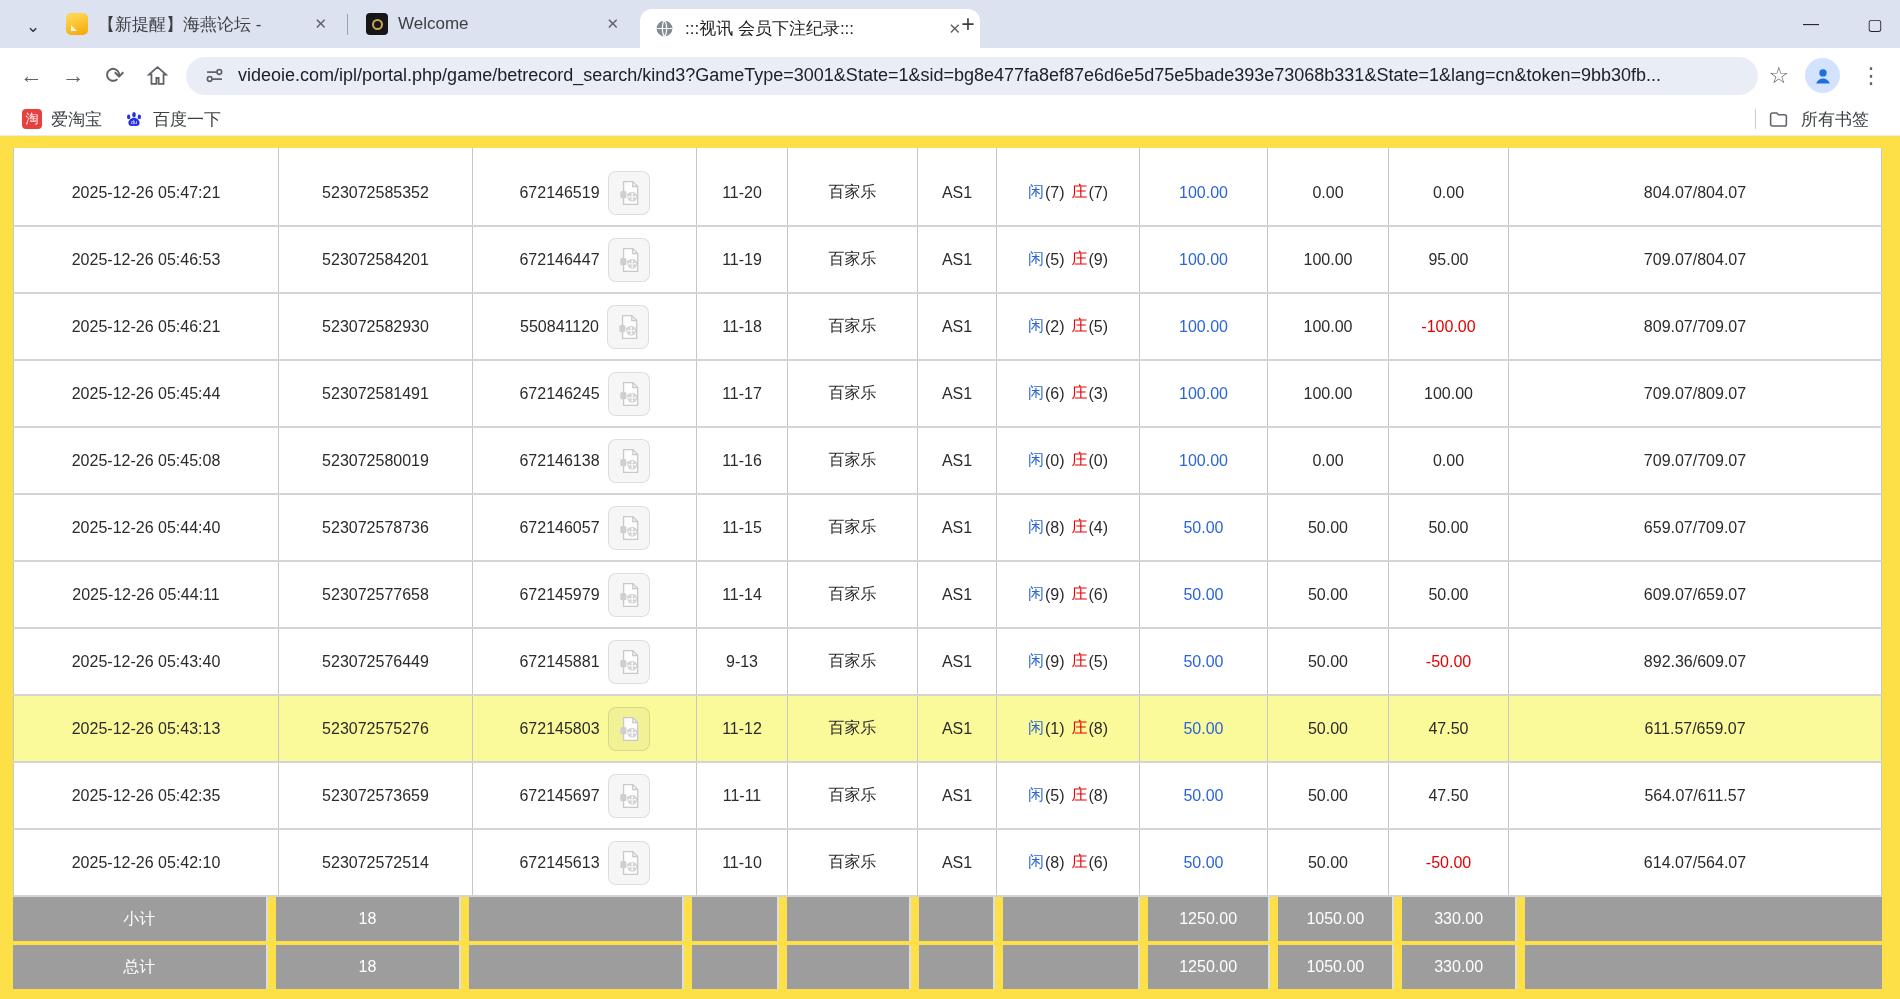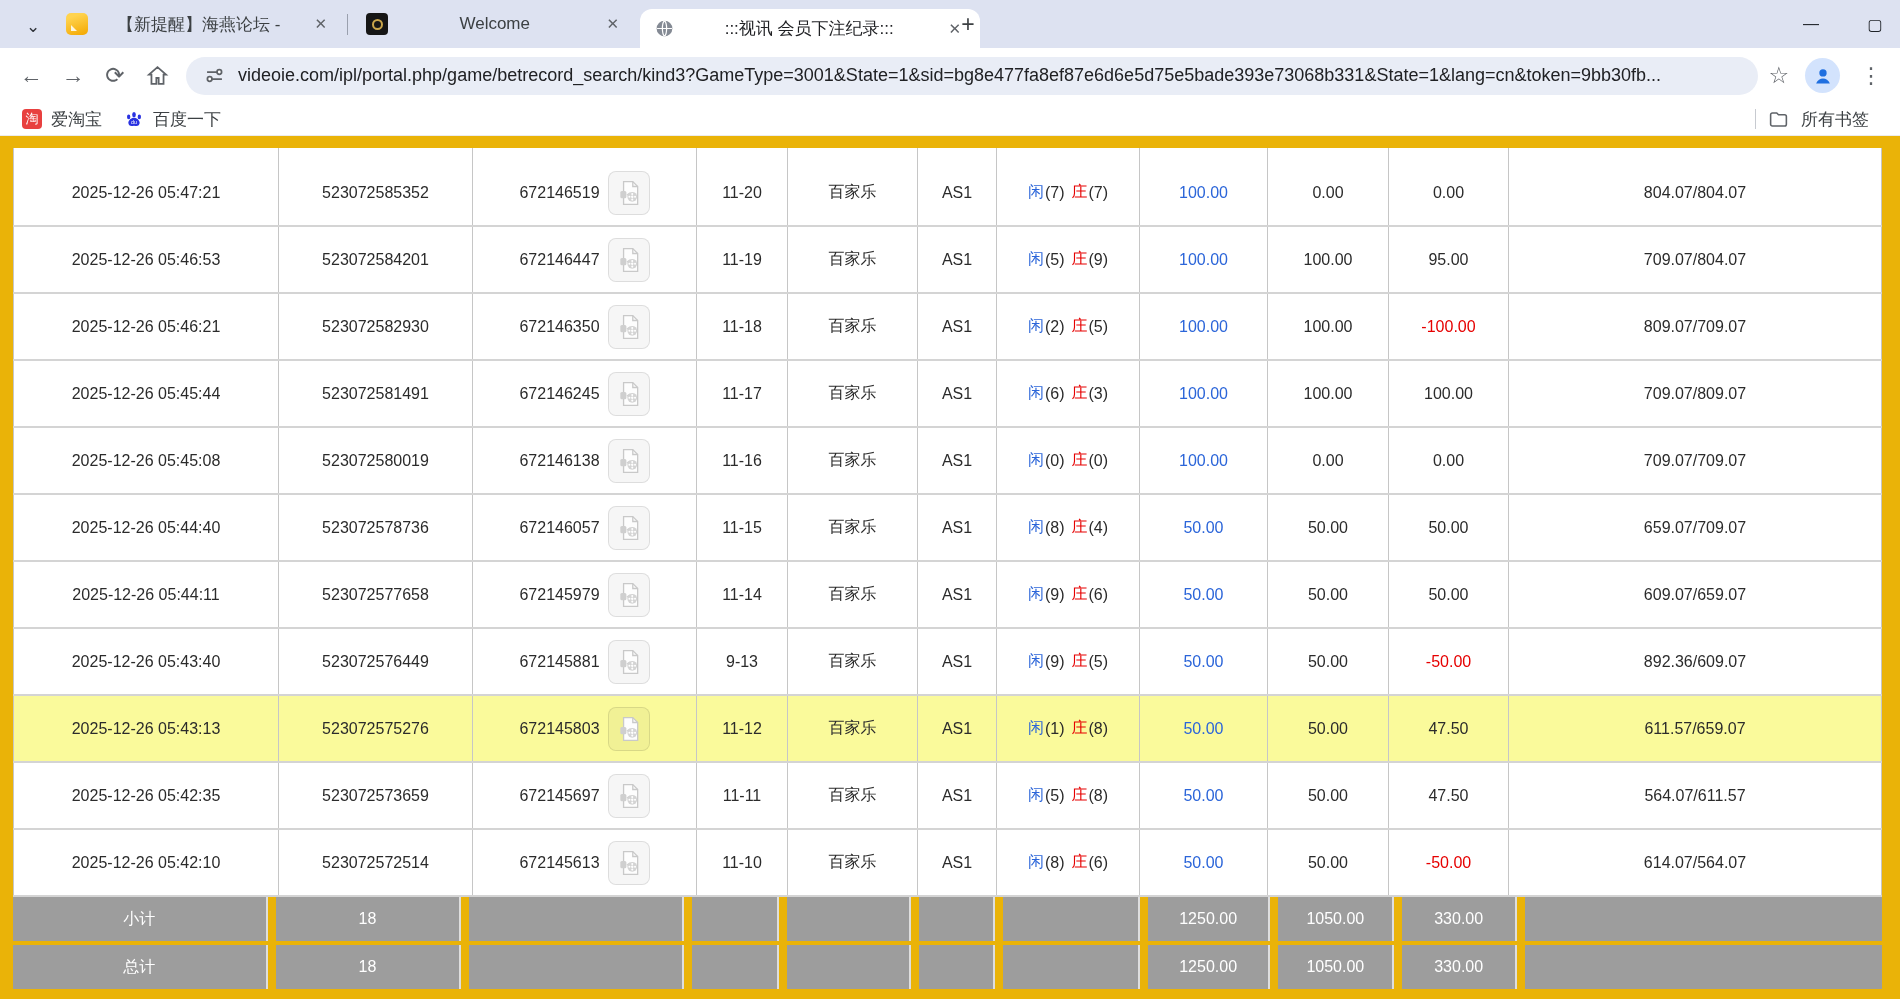--- a/index.html
+++ b/index.html
@@ -4,21 +4,21 @@
 <style>
   * { margin:0; padding:0; box-sizing:border-box; }
   html,body { width:1900px; height:999px; overflow:hidden; background:#fff;
               font-family:"Liberation Sans","DejaVu Sans",sans-serif; }
   .browser { position:relative; width:1900px; height:999px; }
 
   
   .tabstrip { position:absolute; top:0; left:0; width:100%; height:48px; background:#dde2f1; }
   .chev-btn { position:absolute; left:20px; top:13px; width:26px; height:26px; display:flex;
               align-items:center; justify-content:center; color:#30343b; font-size:17px; cursor:pointer; }
-  .tab { position:absolute; top:0; height:48px; display:flex; align-items:center; padding:0 14px; gap:10px;text-align:center; }
+  .tab { position:absolute; top:0; height:48px; display:flex; align-items:center; padding:0 14px; gap:10px; }
   .tab .title { font-size:17px; color:#3c4043; white-space:nowrap; overflow:hidden;
                 text-overflow:ellipsis; flex:1; }
   .tab .close { font-size:15px; color:#5f6368; padding:2px 5px; border-radius:50%; cursor:pointer; }
   .tab1 { left:52px; width:294px; }
   .tab2 { left:352px; width:286px; }
   .tab-divider { position:absolute; left:347px; top:14px; width:1px; height:21px; background:#9aa0ae; }
   .tab.active { left:640px; width:340px; top:9px; height:39px; background:#fff;
                 border-radius:12px 12px 0 0; }
   .tab.active .title { color:#202124; }
   .newtab-btn { position:absolute; left:955px; top:11px; width:26px; height:26px; font-size:23px;
@@ -52,21 +52,21 @@
   .bookmarks { position:absolute; top:103px; left:0; width:100%; height:33px; background:#fff;
                display:flex; align-items:center; border-bottom:1px solid #ececec; }
   .bm { display:flex; align-items:center; gap:9px; margin-left:22px; font-size:17px; color:#3c4043; cursor:pointer; }
   .bm-ico-tao { width:20px; height:20px; border-radius:4px; background:#e8403f; color:#fff; font-size:13px;
                 display:flex; align-items:center; justify-content:center; flex:none; }
   .bm-right { margin-left:auto; display:flex; align-items:center; gap:12px; padding-right:31px; }
   .bm-vdiv { width:1px; height:20px; background:#c7cad0; }
   .bm-label { font-size:17px; color:#3c4043; }
 
   
-  .content { position:absolute; top:136px; left:0; right:0; bottom:0; background:#eab308;padding-left:17px; }
+  .content { position:absolute; top:136px; left:0; right:0; bottom:0; background:#fde047;padding-left:17px; }
   .rectable { position:absolute; left:13px; top:12px; width:1869px; font-size:16px; color:#2b2b2b; }
   .row { display:flex; height:67px; border-bottom:2px solid #d4d4d4; background:#fff; }
   .row.head-stub { height:12px; border-bottom:none; }
   .row.hl { background:#fafa9b; }
   .cell { border-right:1px solid #c6c6c6; display:flex; align-items:center; justify-content:center;
           gap:8px; overflow:hidden; }
   .cell:first-child { border-left:1px solid #c6c6c6; }
   .col0{width:266px} .col1{width:194px} .col2{width:224px} .col3{width:91px} .col4{width:130px}
   .col5{width:79px} .col6{width:143px} .col7{width:128px} .col8{width:121px} .col9{width:120px}
   .col10{width:373px}
@@ -273,21 +273,21 @@
     </div>
     <div class="cell col7 blue">100.00</div>
     <div class="cell col8">100.00</div>
     <div class="cell col9">95.00</div>
     <div class="cell col10">709.07/804.07</div>
   </div>
           <div class="row">
     <div class="cell col0">2025-12-26 05:46:21</div>
     <div class="cell col1">523072582930</div>
     <div class="cell col2">
-      <span>672146350</span>
+      <span>550841120</span>
       <button class="video-btn">
         <svg viewBox="0 0 24 24" width="26" height="26">
           <path d="M7 1.5h8.5L20 6v16.5H7z" fill="#fdfdfd" stroke="#c9c9c9" stroke-width="1.2"></path>
           <path d="M15.5 1.5V6H20" fill="none" stroke="#c9c9c9" stroke-width="1.2"></path>
           <rect x="4" y="10.2" width="5.6" height="6.6" rx="1.4" fill="#cfcfcf"></rect>
           <path d="M9.6 13.5l3.1-2.2v4.4z" fill="#cfcfcf"></path>
           <circle cx="15" cy="15.5" r="4.5" fill="#d4d4d4"></circle>
           <circle cx="15" cy="15.5" r="1.1" fill="#fff"></circle>
           <circle cx="15" cy="12.9" r="0.95" fill="#fff"></circle>
                   <circle cx="15" cy="18.1" r="0.95" fill="#fff"></circle>

